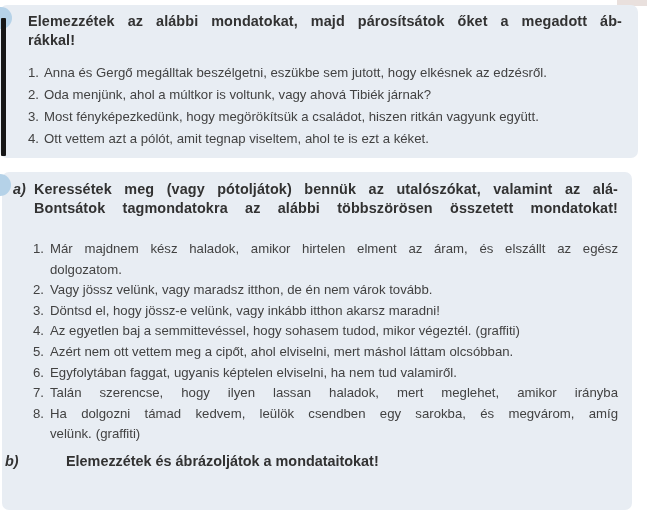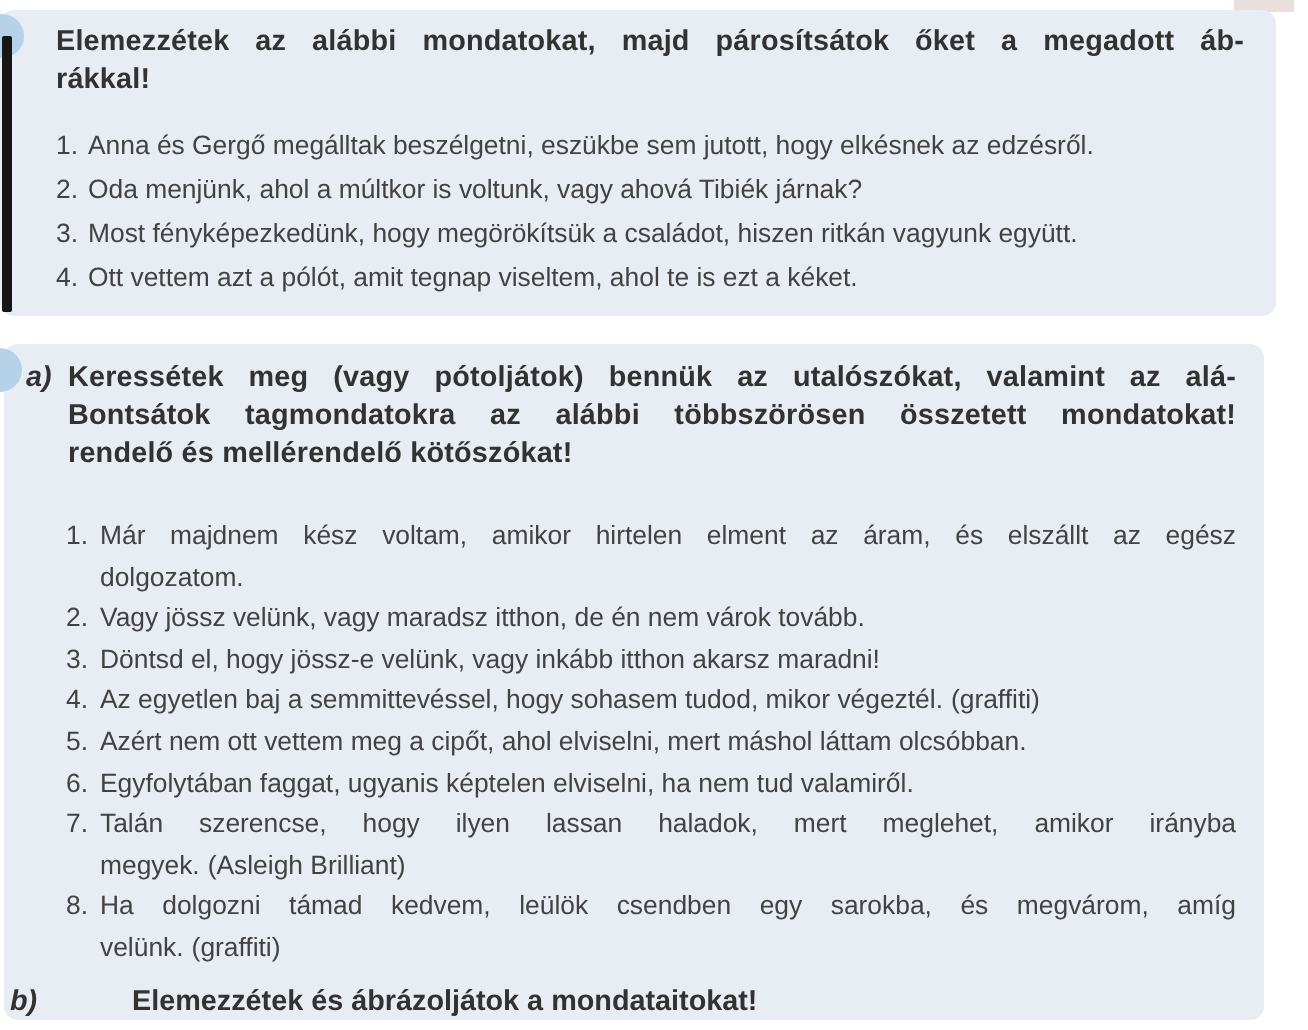--- a/index.html
+++ b/index.html
@@ -72,29 +72,28 @@
 
 <section class="card" id="card2">
   <span class="badge" id="badge2"></span>
   <div class="c2-content">
 
     <div class="part-row">
       <span class="part-label">a)</span>
       <div class="a-heading heading">
         <div class="jl">Keressétek meg (vagy pótoljátok) bennük az utalószókat, valamint az alá-</div>
         <div class="jl">Bontsátok tagmondatokra az alábbi többszörösen összetett mondatokat!</div>
-        <div>rendelő és mellérendelő kötőszókat!</div>
       </div>
     </div>
 
     <div class="list2">
       <div class="item">
         <span class="num">1.</span>
         <span class="txt">
-          <div class="jl">Már majdnem kész voltam, amikor hirtelen elment az áram, és elszállt az egész</div>
+          <div class="jl">Már majdnem kész haladok, amikor hirtelen elment az áram, és elszállt az egész</div>
           <div>dolgozatom.</div>
         </span>
       </div>
       <div class="item">
         <span class="num">2.</span>
         <span class="txt">Vagy jössz velünk, vagy maradsz itthon, de én nem várok tovább.</span>
       </div>
       <div class="item">
         <span class="num">3.</span>
         <span class="txt">Döntsd el, hogy jössz-e velünk, vagy inkább itthon akarsz maradni!</span>
@@ -108,21 +107,20 @@
         <span class="txt">Azért nem ott vettem meg a cipőt, ahol elviselni, mert máshol láttam olcsóbban.</span>
       </div>
       <div class="item">
         <span class="num">6.</span>
         <span class="txt">Egyfolytában faggat, ugyanis képtelen elviselni, ha nem tud valamiről.</span>
       </div>
       <div class="item">
         <span class="num">7.</span>
         <span class="txt">
           <div class="jl">Talán szerencse, hogy ilyen lassan haladok, mert meglehet, amikor irányba</div>
-          <div><span>megyek.</span><span class="note">(Asleigh Brilliant)</span></div>
         </span>
       </div>
       <div class="item">
         <span class="num">8.</span>
         <span class="txt">
           <div class="jl">Ha dolgozni támad kedvem, leülök csendben egy sarokba, és megvárom, amíg</div>
           <div><span>velünk.</span><span class="note">(graffiti)</span></div>
         </span>
       </div>
     </div>

